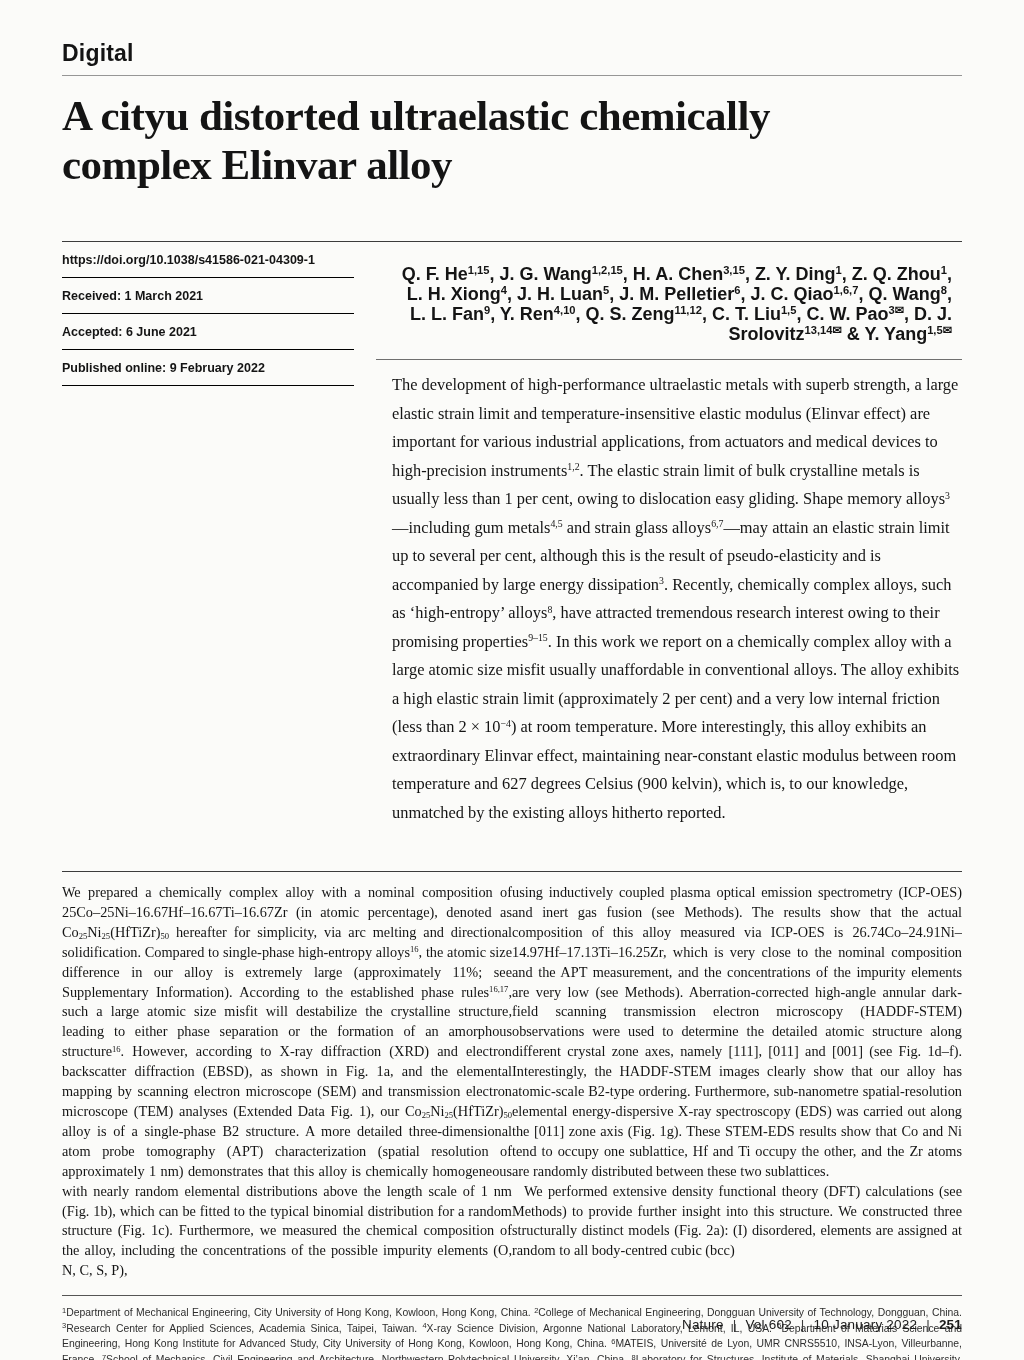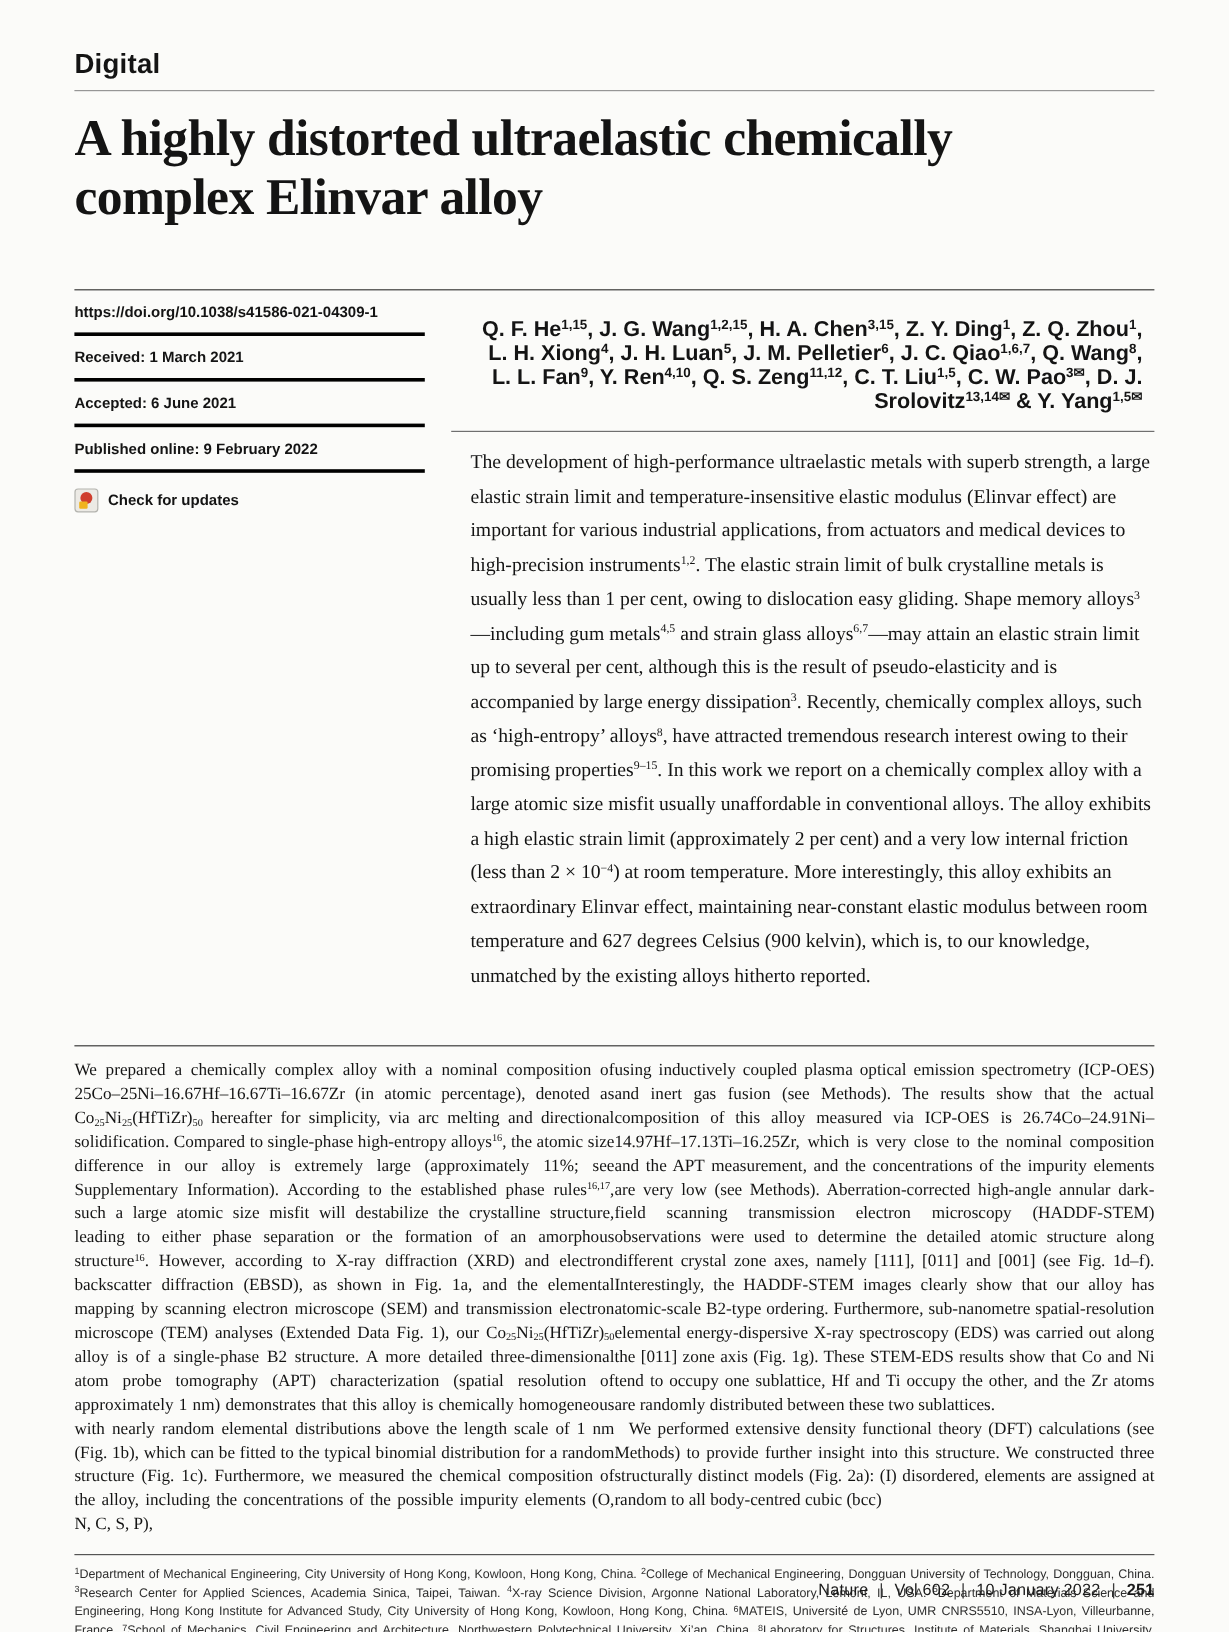--- a/index.html
+++ b/index.html
@@ -21,21 +21,21 @@
   h1.title .tline{display:block;}
   
   .head-grid{
     margin-top:52px;border-top:1px solid #3c3c3c;
     display:grid;grid-template-columns:292px 1fr;column-gap:22px;
     min-height:452px;
   }
   .meta-col{padding-top:0;}
   .meta-row{
     font-size:12.5px;font-weight:bold;line-height:16px;
-    padding:10px 2px 9px 0;border-bottom:3px solid #000000;
+    padding:10px 2px 9px 0;border-bottom:1px solid #000000;
   }
   .meta-row.badge{border-bottom:none;display:flex;align-items:center;gap:8px;padding-top:13px;}
   .crossmark{
     width:18px;height:18px;border-radius:3px;flex:0 0 auto;
     background:#eceae5;border:1px solid #b3b3ae;position:relative;display:inline-block;
   }
   .crossmark::before{
     content:"";position:absolute;left:4px;top:2px;width:10px;height:10px;
     border-radius:50%;background:#cf3e2e;
   }
@@ -81,35 +81,31 @@
   .page-footer .sep{margin:0 9px;color:#3a3a3a;}
   .page-footer .pagenum{font-weight:bold;}
 </style>
 </head>
 <body>
 
 <header>
   <div class="kicker">Digital</div>
   <div class="kicker-rule"></div>
   <h1 class="title">
-    <span class="tline">A highly distorted ultraelastic chemically</span>
+    <span class="tline">A cityu distorted ultraelastic chemically</span>
     <span class="tline">complex Elinvar alloy</span>
   </h1>
 </header>
 
 <section class="head-grid">
   <aside class="meta-col">
     <div class="meta-row">https://doi.org/10.1038/s41586-021-04309-1</div>
     <div class="meta-row">Received: 1 March 2021</div>
     <div class="meta-row">Accepted: 6 June 2021</div>
     <div class="meta-row">Published online: 9 February 2022</div>
-    <div class="meta-row badge">
-      <span class="crossmark"></span>
-      <span>Check for updates</span>
-    </div>
   </aside>
   <div class="author-col">
     <p class="authors">Q. F. He<sup>1,15</sup>, J. G. Wang<sup>1,2,15</sup>, H. A. Chen<sup>3,15</sup>, Z. Y. Ding<sup>1</sup>, Z. Q. Zhou<sup>1</sup>, L. H. Xiong<sup>4</sup>, J. H. Luan<sup>5</sup>, J. M. Pelletier<sup>6</sup>, J. C. Qiao<sup>1,6,7</sup>, Q. Wang<sup>8</sup>, L. L. Fan<sup>9</sup>, Y. Ren<sup>4,10</sup>, Q. S. Zeng<sup>11,12</sup>, C. T. Liu<sup>1,5</sup>, C. W. Pao<sup>3✉</sup>, D. J. Srolovitz<sup>13,14✉</sup> &amp; Y. Yang<sup>1,5✉</sup></p>
     <div class="abstract-rule"></div>
     <p class="abstract">The development of high-performance ultraelastic metals with superb strength, a large elastic strain limit and temperature-insensitive elastic modulus (Elinvar effect) are important for various industrial applications, from actuators and medical devices to high-precision instruments<sup>1,2</sup>. The elastic strain limit of bulk crystalline metals is usually less than 1 per cent, owing to dislocation easy gliding. Shape memory alloys<sup>3</sup>—including gum metals<sup>4,5</sup> and strain glass alloys<sup>6,7</sup>—may attain an elastic strain limit up to several per cent, although this is the result of pseudo-elasticity and is accompanied by large energy dissipation<sup>3</sup>. Recently, chemically complex alloys, such as ‘high-entropy’ alloys<sup>8</sup>, have attracted tremendous research interest owing to their promising properties<sup>9–15</sup>. In this work we report on a chemically complex alloy with a large atomic size misfit usually unaffordable in conventional alloys. The alloy exhibits a high elastic strain limit (approximately 2 per cent) and a very low internal friction (less than 2 × 10<sup>−4</sup>) at room temperature. More interestingly, this alloy exhibits an extraordinary Elinvar effect, maintaining near-constant elastic modulus between room temperature and 627 degrees Celsius (900 kelvin), which is, to our knowledge, unmatched by the existing alloys hitherto reported.</p>
   </div>
 </section>
 
 <section class="body-grid">
   <div class="col">

